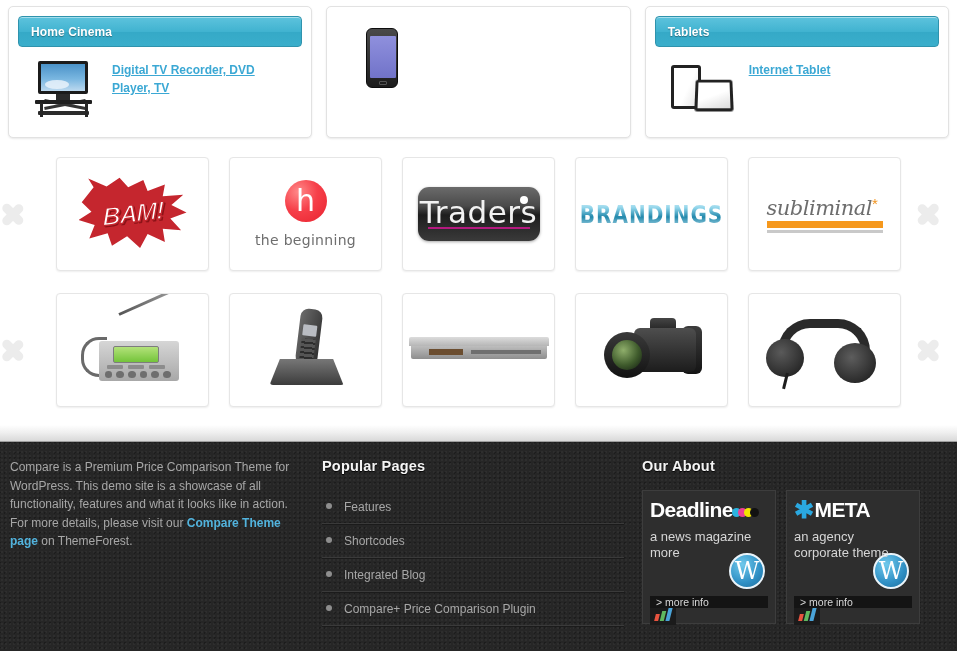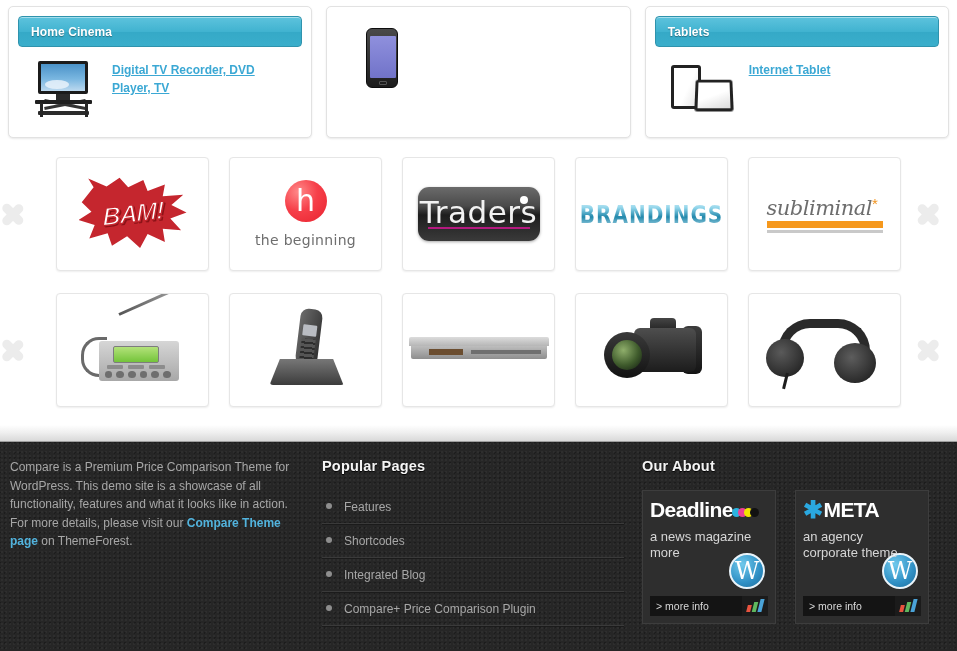--- a/index.html
+++ b/index.html
@@ -331,21 +331,21 @@
   }
   .plist li:before {
     content:''; position:absolute; left:4px; top:13px;
     width:6px; height:6px; border-radius:50%;
     background:#8e8e8e;
   }
   .plist a {
     color: #a7a7a7; font-size: 12px; text-decoration: none;
   }
 
-  .banners { display:flex; gap: 19px; }
+  .banners { display:flex; gap: 10px; }
   .banner {
     width: 134px; height: 134px;
     background: #2e2e2e;
     border: 1px solid #3d3d3d;
     padding: 7px;
     position: relative;
     cursor: pointer;
   }
   .bn-title {
     color:#ffffff; font-weight:bold; font-size:21px; letter-spacing:-.6px;
@@ -362,21 +362,21 @@
   .wp {
     position:absolute; right:10px; bottom:34px;
     width:36px; height:36px; border-radius:50%;
     background: radial-gradient(circle at 35% 30%, #6fc9ec 0%, #2f8fc4 60%, #1d6b99 100%);
     border:2px solid #eaf4fa;
     display:flex; align-items:center; justify-content:center;
     color:#ffffff; font-size:24px; font-family:"DejaVu Serif", serif; line-height:1;
   }
   .bn-foot {
     position:absolute; left:7px; right:7px; bottom:7px;
-    display:flex; height:20px;
+    display:flex; height:20px;flex-direction:column;
   }
   .bn-more {
     flex:1; background:#141414; color:#d8d8d8; font-size:10.5px;
     display:flex; align-items:center; padding-left:6px;
   }
   .bn-bars {
     width:26px; background:#1b1b1b; display:flex; align-items:flex-end;
     justify-content:center; gap:2px; padding-bottom:4px;
   }
   .bn-bars i { width:4px; display:block; transform: skewX(-14deg); }

